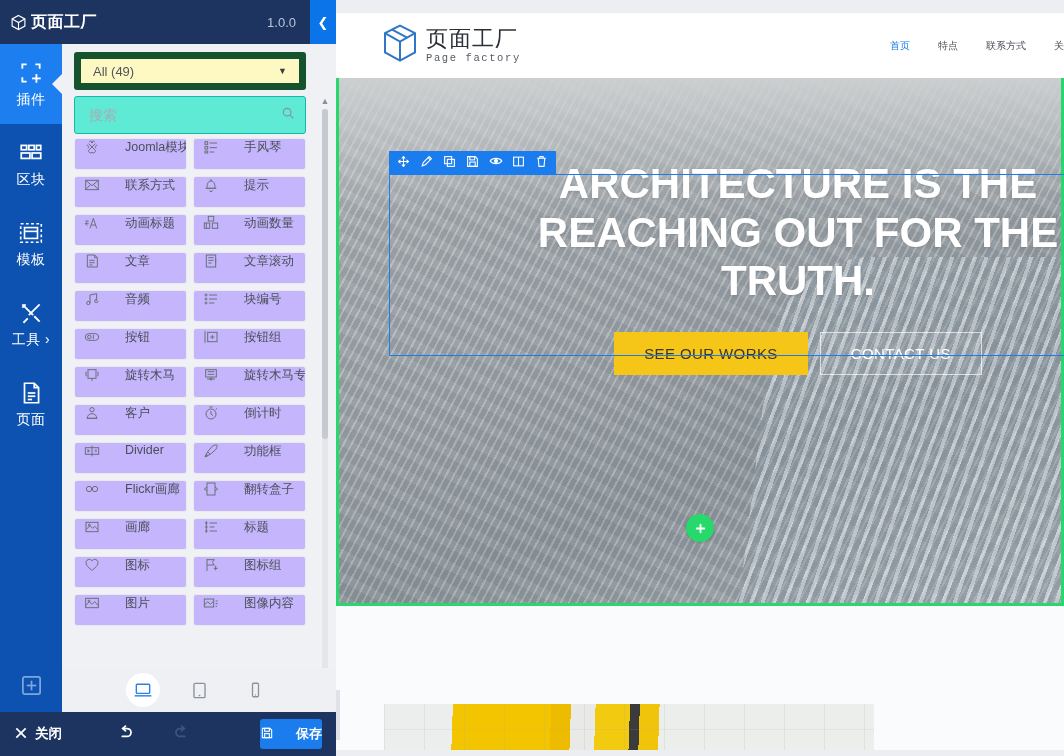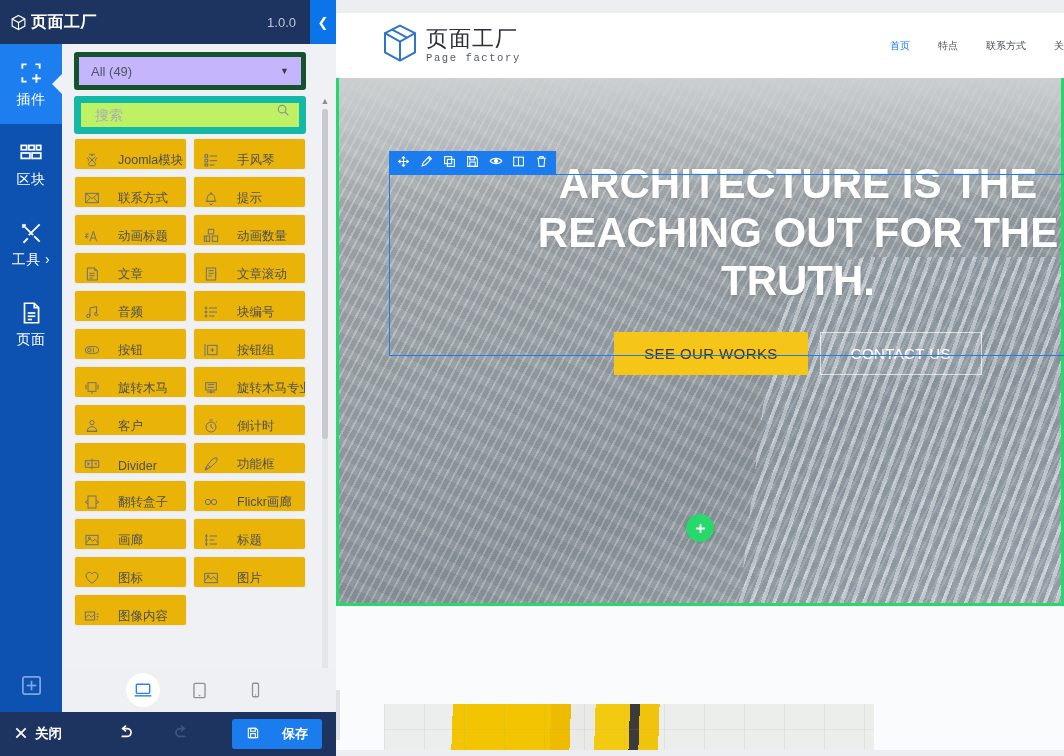--- a/index.html
+++ b/index.html
@@ -73,50 +73,50 @@
   }
 
   
   #browser {
     position: absolute; left: 62px; top: 44px;
     width: 274px; height: 668px;
     background: #f0f1f5;
   }
   #filter-row { position:absolute; left:12px; top:8px; width:232px; }
   #filter-select {
-    width: 232px; height: 38px; background:#c4b5fd; border:5px solid #14532d;
+    width: 232px; height: 38px; background:#fef9c3; border:7px solid #14532d;
     border-radius: 3px; display:flex; align-items:center;
     padding: 0 12px; font-size: 13px; color:#50555e; cursor:pointer;
   }
   #filter-caret { margin-left:auto; font-size:9px; color:#3a3f47; }
 
   #search-row { position:absolute; left:12px; top:52px; width:232px; }
   #search-box {
-    width: 232px; height: 38px; background:#bef264; border:7px solid #14b8a6;
-    border-radius: 3px; display:flex; padding: 0 10px 0 14px;
+    width: 232px; height: 38px; background:#5eead4; border:1px solid #14b8a6;
+    border-radius: 3px; display:flex; align-items:center; padding: 0 10px 0 14px;
   }
   #search-input {
     border:none; outline:none; flex:1; font-size: 14px; color:#40454d;
     font-family: inherit; background: transparent;
   }
   #search-input::placeholder { color:#a8adb5; }
 
   
   #widget-scroll {
     position:absolute; left:12px; top: 94px;
     width: 232px; height: 574px;
     overflow: hidden;
   }
   #widget-grid {
     display: grid; grid-template-columns: 1fr 1fr;
     gap: 6px 6px;
   }
   .widget-card {
-    height: 32px; background:#eab308; border:1px solid #e8eaee; border-radius:3px;
-    display:flex; align-items:flex-end; padding-left: 9px; gap: 17px;
+    height: 32px; background:#c4b5fd; border:1px solid #e8eaee; border-radius:3px;
+    display:flex; align-items:flex-start; padding-left: 9px; gap: 24px;
     cursor: pointer; overflow:hidden;
   }
   .widget-card .wi { width:17px; height:17px; flex:none; color:#6b7078; }
   .widget-card .wl {
     font-size: 12.5px; color:#4b5058; white-space: nowrap;
   }
 
   
   #scroll-track {
     position:absolute; right: 6px; top: 52px; width: 10px; height: 612px;
@@ -148,21 +148,21 @@
     margin-left: 14px; cursor:pointer; font-weight: bold;
   }
   #undo-btn, #redo-btn {
     width: 34px; height:34px; display:flex; align-items:center; justify-content:center;
     cursor:pointer;
   }
   #undo-btn { margin-left: 46px; color:#ffffff; }
   #redo-btn { margin-left: 22px; color:#3d5480; }
   #save-btn {
     margin-left: auto; margin-right: 14px;
-    height: 30px; padding: 0 14px; background:#1b7ced; border-radius:3px;
+    height: 30px; padding: 0 0; background:#1b7ced; border-radius:3px;
     color:#fff; font-size:13px; display:flex; align-items:center; gap:22px;
     cursor:pointer; font-weight: bold;
   }
 
   
   #preview {
     position:absolute; left: 336px; top: 0;
     width: 728px; height: 756px;
     background: #f7f8fa; overflow:hidden;
   }
@@ -322,20 +322,30 @@
             <rect x="3" y="5" width="5" height="4"></rect>
               <rect x="10" y="5" width="5" height="4"></rect>
               <rect x="17" y="5" width="4" height="4"></rect>
             <rect x="3" y="12" width="8" height="5"></rect>
               <rect x="13" y="12" width="8" height="5"></rect>
           </svg>
         </span>
         <span class="rail-label">区块</span>
       </div>
 
+      <div class="rail-item">
+        <span class="rail-ico">
+          <svg width="26" height="26" viewBox="0 0 24 24" fill="none" stroke="#fff" stroke-width="1.5">
+            <rect x="2.5" y="3.5" width="19" height="17" stroke-dasharray="2.6 2.2"></rect>
+            <rect x="6" y="7" width="12" height="10"></rect>
+              <path d="M6 10.5 H18"></path>
+          </svg>
+        </span>
+        <span class="rail-label">模板</span>
+      </div>
 
       <div class="rail-item">
         <span class="rail-ico">
           <svg width="26" height="26" viewBox="0 0 24 24" fill="none" stroke="#fff" stroke-width="1.7">
             <path d="M4 4 L14 14"></path>
               <path d="M4 7 L7 4"></path>
             <path d="M20 4 L10 14"></path>
               <path d="M9 17 L5 21"></path>
               <path d="M15 15 L20 20"></path>
           </svg>
@@ -547,32 +557,32 @@
             <div class="widget-card">
               <span class="wi"><svg width="16" height="16" viewBox="0 0 24 24" fill="none" stroke="#6b7078" stroke-width="1.5">
                   <path d="M4 20 L7 13 L14 5 C18 2 21 3 21 3 C21 3 22 6 19 10 L11 17 Z"></path>
                   <path d="M7 13 L11 17"></path>
                   <path d="M5 16 L3 21 L8 19"></path>
                 </svg></span>
               <span class="wl">功能框</span>
             </div>
             <div class="widget-card">
               <span class="wi"><svg width="16" height="16" viewBox="0 0 24 24" fill="none" stroke="#6b7078" stroke-width="1.5">
+                  <circle cx="7.5" cy="12" r="4"></circle>
+                  <circle cx="16.5" cy="12" r="4"></circle>
+                </svg></span>
+              <span class="wl">Flickr画廊</span>
+            </div>
+            <div class="widget-card">
+              <span class="wi"><svg width="16" height="16" viewBox="0 0 24 24" fill="none" stroke="#6b7078" stroke-width="1.5">
                   <rect x="6" y="3" width="12" height="18"></rect>
                   <path d="M6 9 L2 12 L6 15"></path>
                   <path d="M18 9 L22 12 L18 15"></path>
                 </svg></span>
               <span class="wl">翻转盒子</span>
-            </div>
-            <div class="widget-card">
-              <span class="wi"><svg width="16" height="16" viewBox="0 0 24 24" fill="none" stroke="#6b7078" stroke-width="1.5">
-                  <circle cx="7.5" cy="12" r="4"></circle>
-                  <circle cx="16.5" cy="12" r="4"></circle>
-                </svg></span>
-              <span class="wl">Flickr画廊</span>
             </div>
             <div class="widget-card">
               <span class="wi"><svg width="16" height="16" viewBox="0 0 24 24" fill="none" stroke="#6b7078" stroke-width="1.5">
                   <rect x="3" y="5" width="18" height="14"></rect>
                   <path d="M3 16 L9 10 L13 14 L16 11 L21 16"></path>
                   <circle cx="8" cy="9" r="1.4"></circle>
                 </svg></span>
               <span class="wl">画廊</span>
             </div>
             <div class="widget-card">
@@ -585,20 +595,29 @@
                   <path d="M10 18 H21"></path>
                   <path d="M5 3 V21"></path>
                 </svg></span>
               <span class="wl">标题</span>
             </div>
             <div class="widget-card">
               <span class="wi"><svg width="16" height="16" viewBox="0 0 24 24" fill="none" stroke="#6b7078" stroke-width="1.5">
                   <path d="M12 20 C12 20 3 14 3 8.5 C3 5.5 5.4 3.5 8 3.5 C10 3.5 11.4 4.8 12 6 C12.6 4.8 14 3.5 16 3.5 C18.6 3.5 21 5.5 21 8.5 C21 14 12 20 12 20 Z"></path>
                 </svg></span>
               <span class="wl">图标</span>
+            </div>
+            <div class="widget-card">
+              <span class="wi"><svg width="16" height="16" viewBox="0 0 24 24" fill="none" stroke="#6b7078" stroke-width="1.5">
+                  <path d="M6 3 V21"></path>
+                  <path d="M6 4 H17 L14 8 L17 12 H6"></path>
+                  <path d="M19 13 V20"></path>
+                  <path d="M16 17 H22"></path>
+                </svg></span>
+              <span class="wl">图标组</span>
             </div>
             <div class="widget-card">
               <span class="wi"><svg width="16" height="16" viewBox="0 0 24 24" fill="none" stroke="#6b7078" stroke-width="1.5">
                   <rect x="2.5" y="5" width="19" height="14"></rect>
                   <path d="M2.5 16 L8 10 L12 14 L16 10 L21.5 16"></path>
                   <circle cx="7.5" cy="9" r="1.4"></circle>
                 </svg></span>
               <span class="wl">图片</span>
             </div>
             <div class="widget-card">

